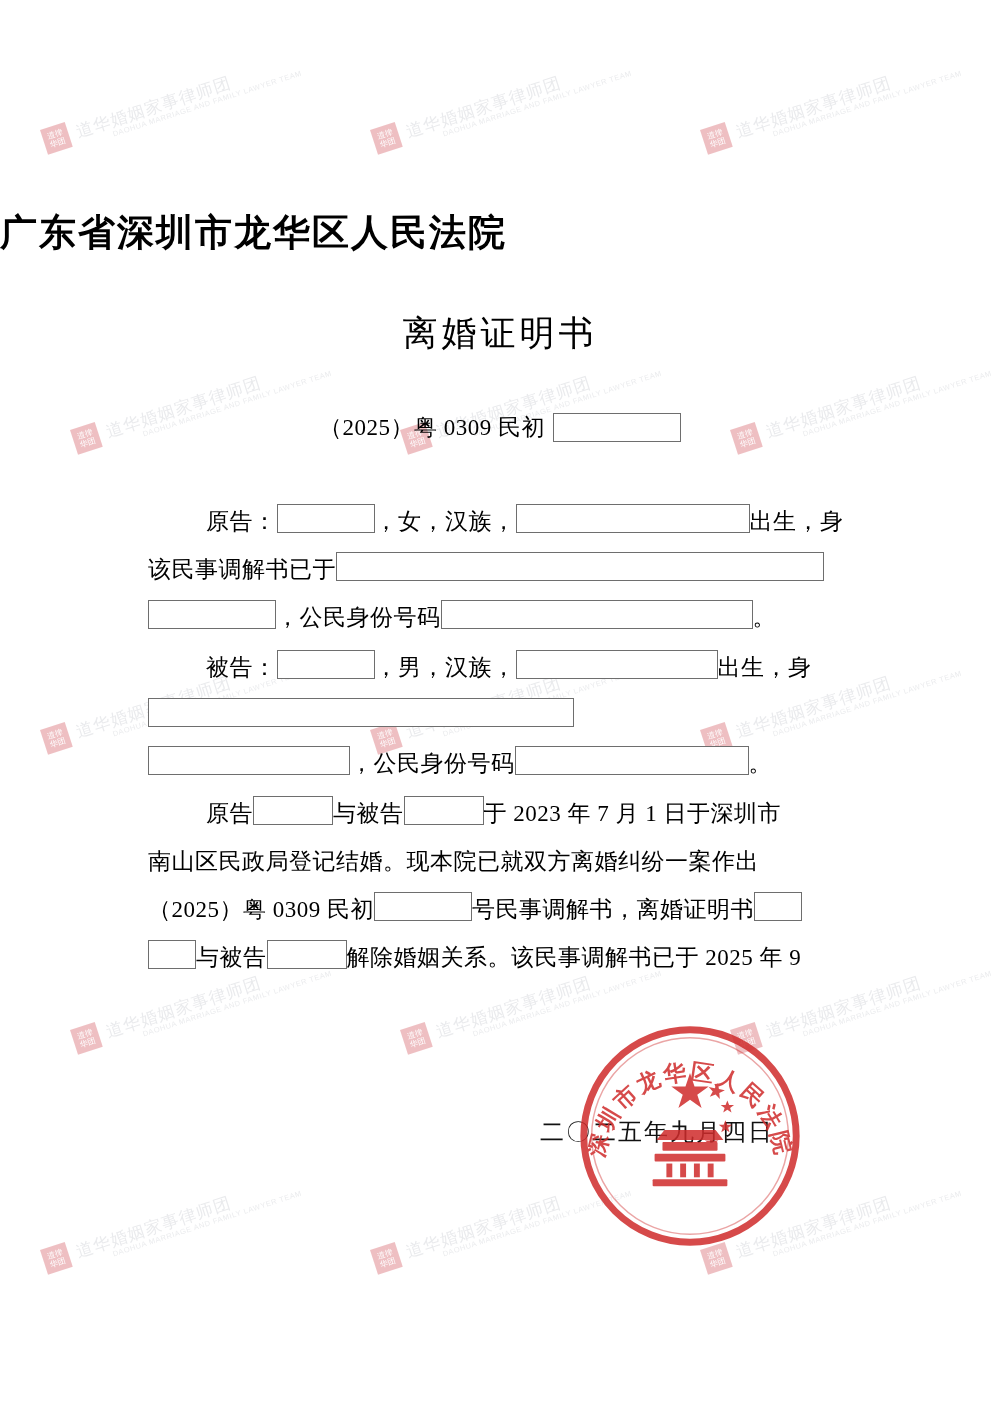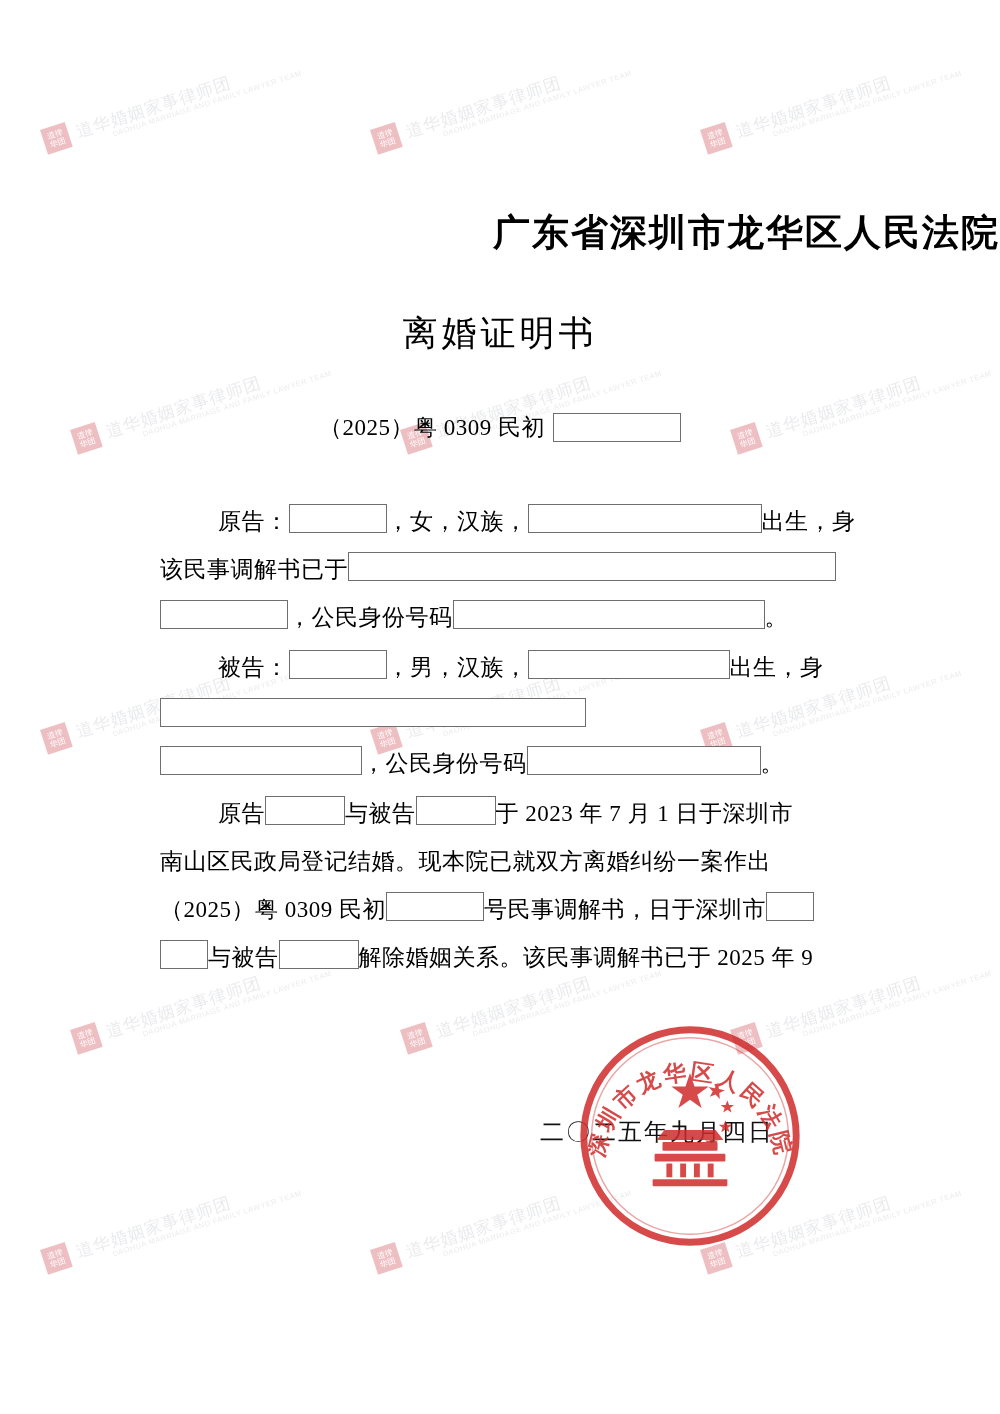--- a/index.html
+++ b/index.html
@@ -72,21 +72,21 @@
     z-index: 2;
     width: 1000px;
     height: 1414px;
   }
 
   #court-title {
     position: absolute;
     top: 208px;
     left: 0;
     width: 1000px;
-    text-align: right;
+    text-align: left;
     font-size: 37px;
     font-weight: bold;
     letter-spacing: 2px;
     font-family: "DejaVu Serif", "Liberation Serif", serif;
   }
   #doc-title {
     position: absolute;
     top: 310px;
     left: 0;
     width: 1000px;
@@ -112,21 +112,20 @@
 
   #body-text {
     position: absolute;
     top: 498px;
     left: 148px;
     width: 712px;
     font-size: 23px;
     line-height: 48px;
     letter-spacing: 0.5px;
     text-align: justify;
-    margin-left: 12px;
   }
   .para { margin: 0 0 2px 0; }
   .indent { display: inline-block; width: 58px; }
 
   
   .redact {
     display: inline-block;
     background: #ffffff;
     border: 1px solid #6e6e6e;
     vertical-align: -4px;
@@ -340,21 +339,21 @@
 
     <div class="para">
       <span class="indent"></span><span>被告：</span><span class="redact r-md"></span><span>，男，汉族，</span><span class="redact r-xl"></span><span>出生，身</span><br>
       <span class="redact r-4xl"></span><br>
       <span class="redact r-xl"></span><span>，公民身份号码</span><span class="redact r-2xl"></span><span>。</span>
     </div>
 
     <div class="para">
       <span class="indent"></span><span>原告</span><span class="redact r-sm"></span><span>与被告</span><span class="redact r-sm"></span><span>于 2023 年 7 月 1 日于深圳市</span><br>
       <span>南山区民政局登记结婚。现本院已就双方离婚纠纷一案作出</span><br>
-      <span>（2025）粤 0309 民初</span><span class="redact r-md"></span><span>号民事调解书，日于深圳市</span><span class="redact r-xs"></span><br>
+      <span>（2025）粤 0309 民初</span><span class="redact r-md"></span><span>号民事调解书，离婚证明书</span><span class="redact r-xs"></span><br>
       <span class="redact r-xs"></span><span>与被告</span><span class="redact r-sm"></span><span>解除婚姻关系。该民事调解书已于 2025 年 9</span><br>
     </div>
 
   </div>
 
   <div id="sign-date">二〇二五年九月四日</div>
 
   <svg id="seal" viewBox="0 0 240 240">
     <defs>
       <path id="sealArcTop" d="M 34,132 A 88,88 0 0 1 206,132"></path>

